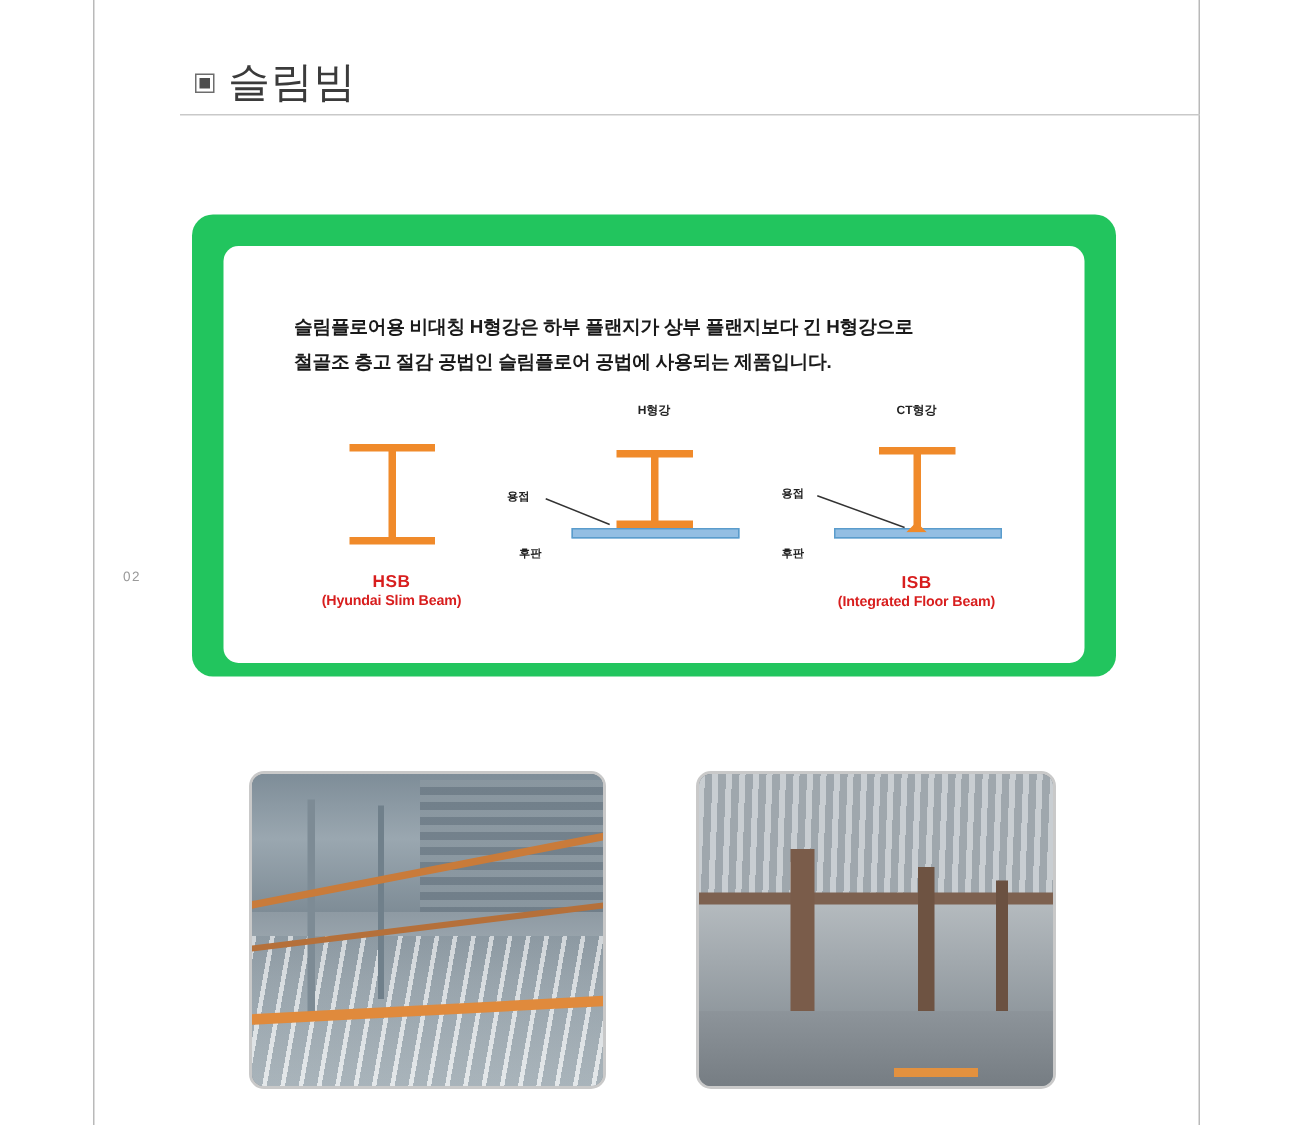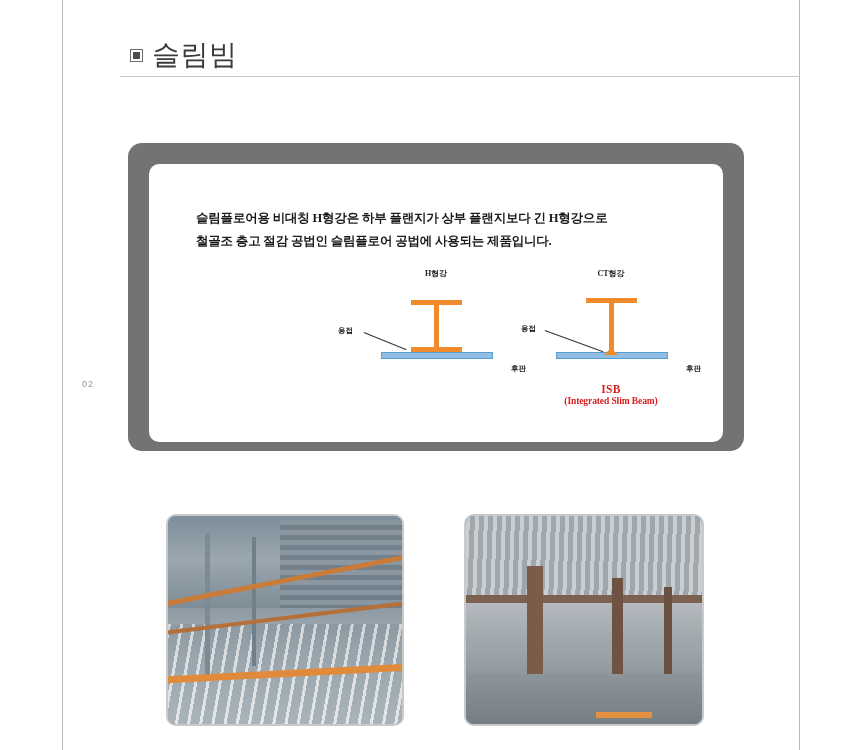--- a/index.html
+++ b/index.html
@@ -81,24 +81,23 @@
     background: #c9c9c9;
   }
 
   
   .diagram-panel {
     position: absolute;
     left: 128px;
     top: 143px;
     width: 616px;
     height: 308px;
-    background: #737373;
+    background: #22c55e;
     border-radius: 14px;
     box-sizing: border-box;
-    font-family: Liberation Serif, serif;
   }
   .diagram-inner {
     position: absolute;
     left: 21px;
     top: 21px;
     width: 574px;
     height: 278px;
     background: #ffffff;
     border-radius: 10px;
     box-sizing: border-box;
@@ -275,21 +274,21 @@
     position: absolute;
     font-size: 7.5px;
     font-weight: bold;
     color: #222;
   }
   .lbl-weld-sfb { left: -8px; top: 46px; }
   .lbl-weld-isb { left: 0px; top: 44px; }
   .lbl-hupan {
     position: absolute;
     width: 180px;
-    text-align: right;
+    text-align: left;
     top: 84px;
     font-size: 7.5px;
     font-weight: bold;
     color: #222;
   }
 
   .leader {
     position: absolute;
     background: #333;
     height: 1px;
@@ -401,20 +400,32 @@
 <div class="diagram-panel">
   <div class="diagram-inner">
 
     <div class="desc">
       <div>슬림플로어용 비대칭 H형강은 하부 플랜지가 상부 플랜지보다 긴 H형강으로</div>
       <div>철골조 층고 절감 공법인 슬림플로어 공법에 사용되는 제품입니다.</div>
     </div>
 
     <div class="figures">
 
+      <div class="figure fig-hsb">
+        <div class="fig-toplabel"></div>
+        <div class="drawing">
+          <div class="hsb-top"></div>
+          <div class="hsb-web"></div>
+          <div class="hsb-bot"></div>
+        </div>
+        <div class="fig-caption" style="top:110px;">
+          <div class="fig-name">HSB</div>
+          <div class="fig-sub">(Hyundai Slim Beam)</div>
+        </div>
+      </div>
 
       <div class="figure fig-sfb">
         <div class="fig-toplabel">H형강</div>
         <div class="drawing">
           <div class="sfb-top"></div>
           <div class="sfb-web"></div>
           <div class="sfb-bot"></div>
           <div class="plate-blue"></div>
           <div class="leader leader-sfb"></div>
           <div class="lbl-small lbl-weld-sfb">용접</div>
@@ -428,21 +439,21 @@
           <div class="isb-top"></div>
           <div class="isb-web"></div>
           <div class="isb-plate"></div>
           <div class="weld-dot"></div>
           <div class="leader leader-isb"></div>
           <div class="lbl-small lbl-weld-isb">용접</div>
           <div class="lbl-hupan">후판</div>
         </div>
         <div class="fig-caption" style="top:111px;">
           <div class="fig-name">ISB</div>
-          <div class="fig-sub">(Integrated Slim Beam)</div>
+          <div class="fig-sub">(Integrated Floor Beam)</div>
         </div>
       </div>
 
     </div>
   </div>
 </div>
 
 <div class="photo photo-left">
   <div class="ph-layer pl-sky"></div>
   <div class="ph-layer pl-building"></div>

